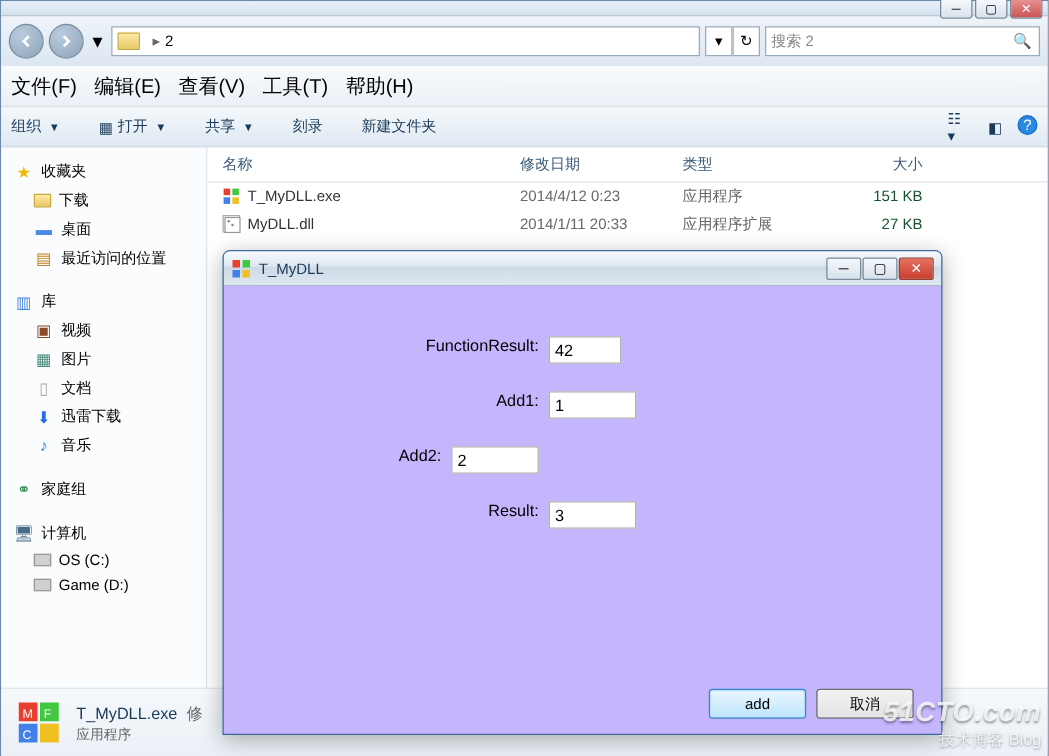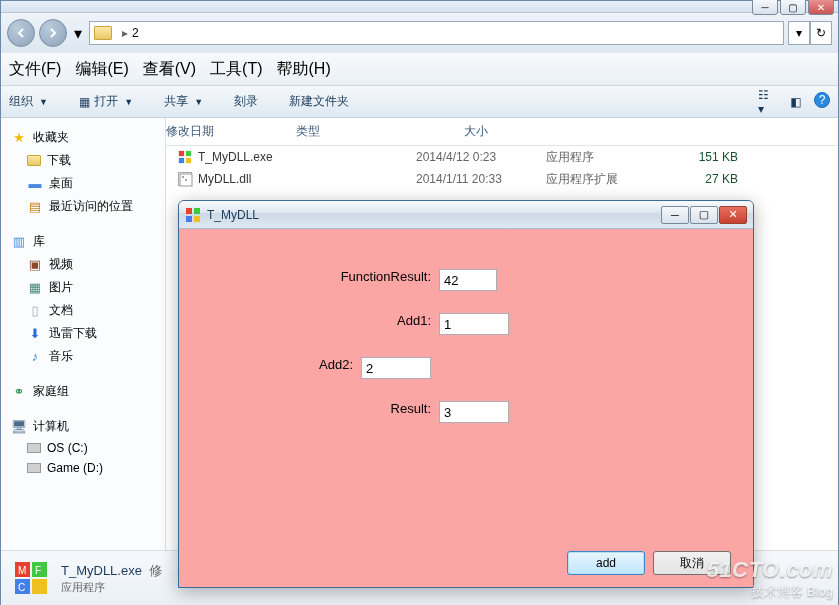--- a/index.html
+++ b/index.html
@@ -59,21 +59,21 @@
 .file-cell-size { width: 90px; text-align: right; padding-right: 18px; color: #14532d; }
 .exe-icon { width: 14px; height: 14px; }
 .dll-icon { width: 14px; height: 14px; background: #fff; border: 1px solid #aaa; position: relative; }
 
 .details-pane { height: 55px; border-top: 1px solid #d8e0e8; background: linear-gradient(to bottom, #f6f9fc, #eaf0f6); display: flex; align-items: center; padding: 6px 10px; font-size: 12px; gap: 10px; }
 .detail-icon { width: 40px; height: 40px; }
 .detail-text .dt-name { color: #1a3a5a; font-size: 13px; }
 .detail-text .dt-type { color: #666; font-size: 11px; }
 
 
-.dialog { position: absolute; left: 178px; top: 200px; width: 576px; height: 388px; background: #fca5a5; border: 1px solid #3a6a9a; border-radius: 6px 6px 0 0; box-shadow: 0 4px 18px rgba(0,0,0,0.3); }
+.dialog { position: absolute; left: 178px; top: 200px; width: 576px; height: 388px; background: #c4b5fd; border: 1px solid #3a6a9a; border-radius: 6px 6px 0 0; box-shadow: 0 4px 18px rgba(0,0,0,0.3); }
 .dlg-titlebar { height: 28px; background: linear-gradient(to bottom, #f8fbfd, #dce6f0 45%, #cdd9e5 46%, #dde8f2); border-radius: 5px 5px 0 0; display: flex; align-items: center; padding: 0 6px; border-bottom: 1px solid #aabbcc; }
 .dlg-icon { width: 16px; height: 16px; margin-right: 6px; }
 .dlg-title { font-size: 12px; color: #1a3a5a; }
 .dlg-controls { margin-left: auto; display: flex; gap: 1px; }
 .dlg-btn { width: 28px; height: 18px; border: 1px solid #7a8a9a; background: linear-gradient(to bottom, #f5f8fb, #d8e2ec); font-size: 11px; display: flex; align-items: center; justify-content: center; cursor: pointer; border-radius: 2px; }
 .dlg-btn.close { background: linear-gradient(to bottom, #e87060, #c84030); color: #fff; border-color: #9a4030; }
 
 .dlg-body { padding: 40px 30px 20px 60px; font-size: 13px; }
 .form-row { display: flex; margin-bottom: 22px; }
 .form-label { width: 110px; text-align: right; padding-right: 8px; }
@@ -114,20 +114,24 @@
     </div>
     <div class="nav-drop">▾</div>
     <div class="address-bar">
       <span class="folder-icon"></span>
       <span class="addr-sep">▸</span>
       <span>2</span>
     </div>
     <div class="addr-refresh-group">
       <div class="addr-btn">▾</div>
       <div class="addr-btn">↻</div>
+    </div>
+    <div class="search-box">
+      <span>搜索 2</span>
+      <span class="search-icon-slot">🔍</span>
     </div>
   </div>
 
   <div class="menubar">
     <span class="menu-item">文件(F)</span>
     <span class="menu-item">编辑(E)</span>
     <span class="menu-item">查看(V)</span>
     <span class="menu-item">工具(T)</span>
     <span class="menu-item">帮助(H)</span>
   </div>
@@ -218,20 +222,21 @@
           </div>
         <div class="tree-item">
             <span class="ico ico-drive"></span>
             <span>Game (D:)</span>
           </div>
       </div>
     </div>
 
     <div class="file-pane">
       <div class="columns">
+        <div class="col-name">名称</div>
         <div class="col-date">修改日期</div>
         <div class="col-type">类型</div>
         <div class="col-size">大小</div>
       </div>
       <div class="file-row">
         <div class="file-cell-name">
           <svg class="exe-icon" viewBox="0 0 16 16">
               <rect x="1" y="1" width="6" height="6" fill="#e84030"></rect>
               <rect x="9" y="1" width="6" height="6" fill="#40c840"></rect>
               <rect x="1" y="9" width="6" height="6" fill="#4080e8"></rect>

